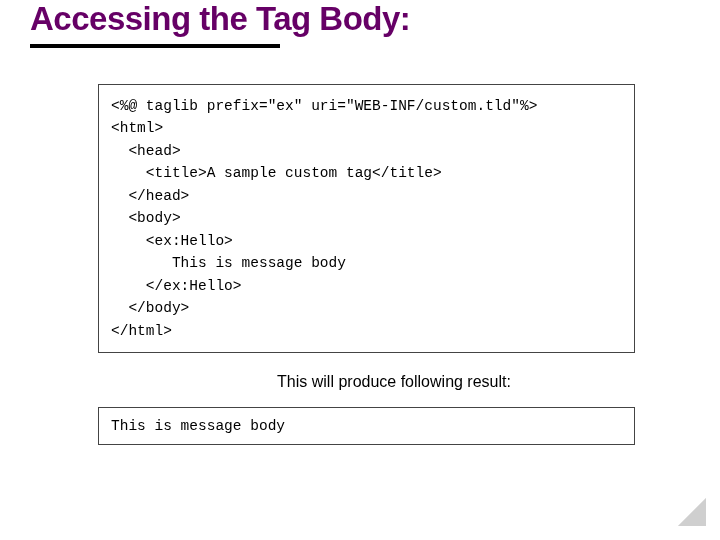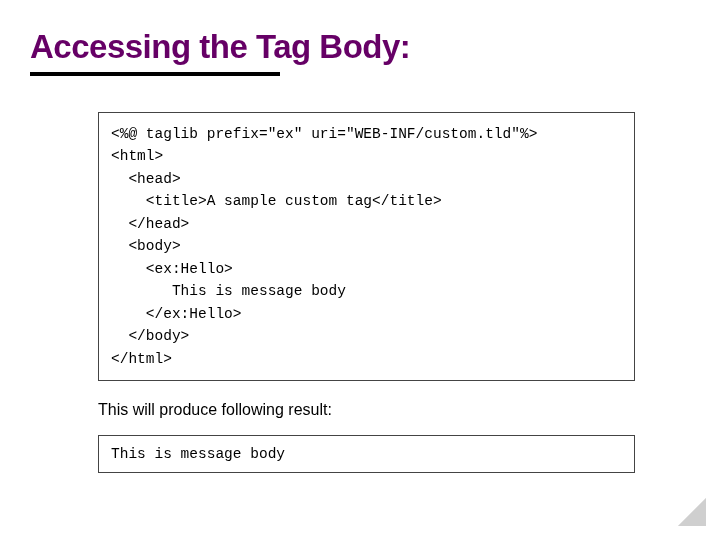--- a/index.html
+++ b/index.html
@@ -8,21 +8,21 @@
     padding: 0;
     width: 720px;
     height: 540px;
     background: #fff;
     font-family: Arial, Helvetica, sans-serif;
     position: relative;
   }
   .slide {
     width: 720px;
     height: 540px;
-    padding: 28px 30px 0 30px;
+    padding: 0 30px 0 30px;
     position: relative;
   }
   .title {
     font-family: Verdana, Geneva, sans-serif;
     font-weight: 900;
     font-size: 33px;
     color: #660066;
     margin: 0 0 6px 0;
     letter-spacing: -0.5px;
   }
@@ -41,20 +41,21 @@
     line-height: 1.55;
     white-space: pre;
     color: #000;
     overflow: hidden;
   }
   .caption {
     font-family: Arial, Helvetica, sans-serif;
     font-size: 16px;
     color: #000;
     margin: 15px 0 16px 68px;
+    text-align: center;
   }
   .outbox {
     border: 1px solid #444;
     margin: 0 55px 0 68px;
     padding: 10px 12px;
     font-family: "Courier New", Courier, monospace;
     font-size: 14.5px;
     color: #000;
   }
   .fold {

